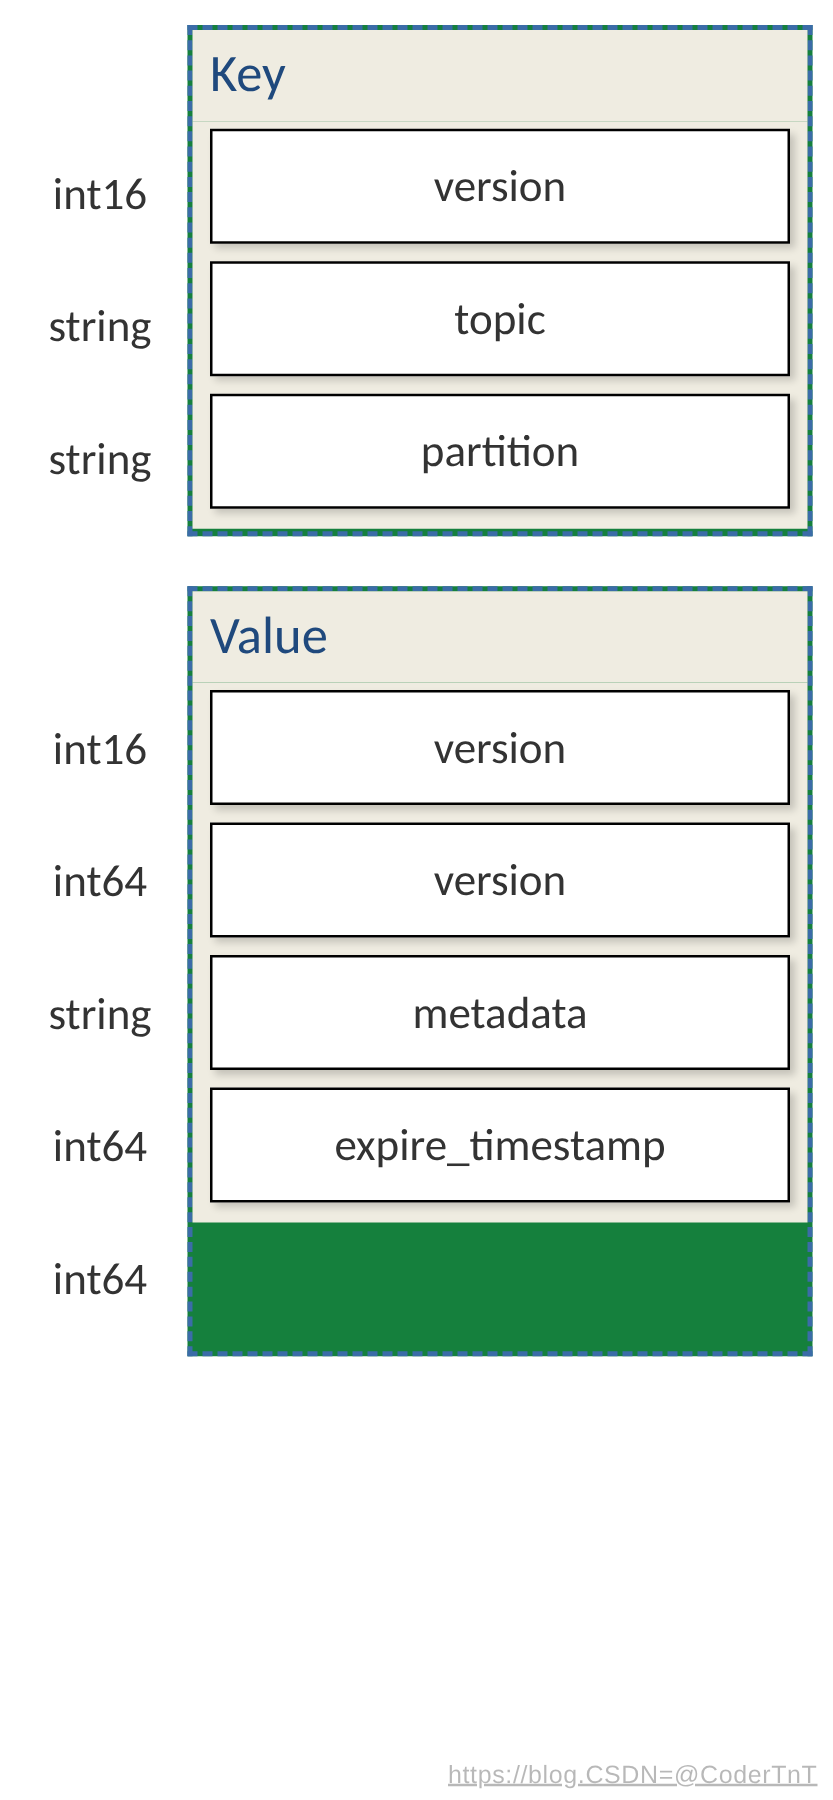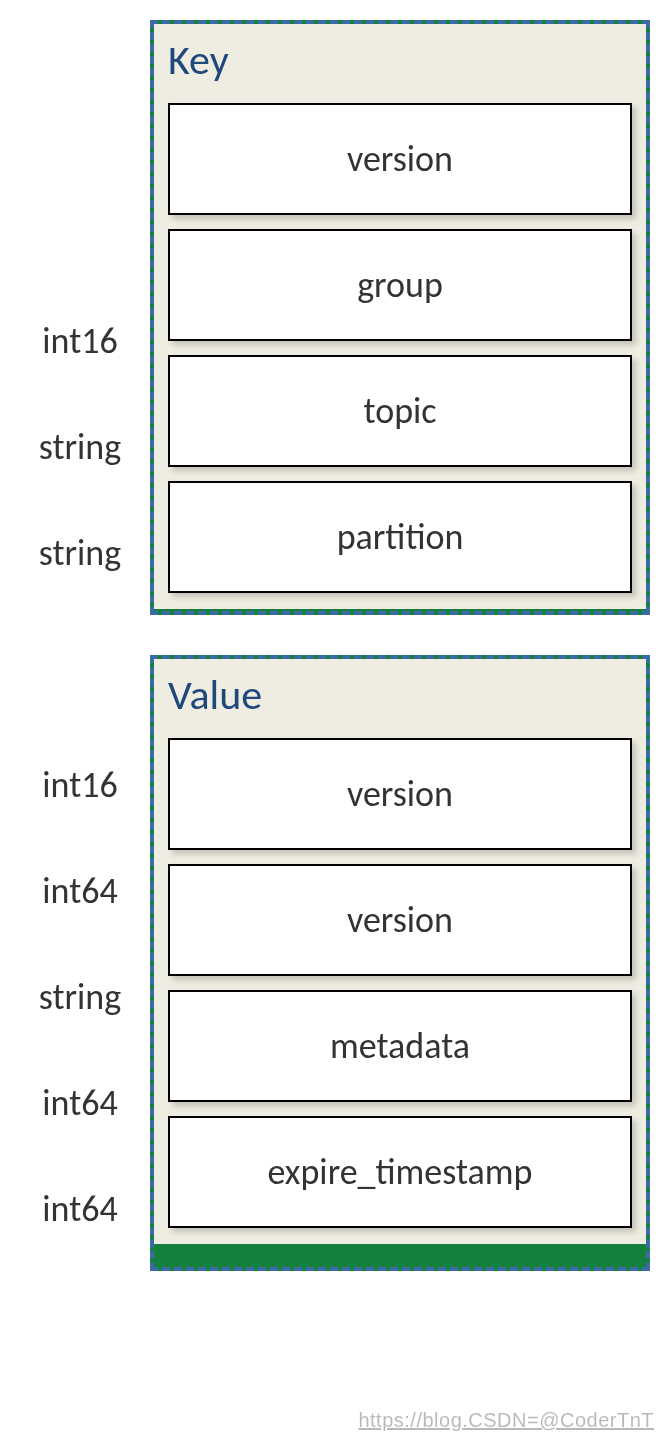--- a/index.html
+++ b/index.html
@@ -34,21 +34,21 @@
       margin: 0 -14px -14px -14px;
       padding: 6px 14px 16px 14px;
     }
     .field-box {
       background: #ffffff;
       border: 2px solid #000000;
       box-shadow: 4px 4px 6px rgba(0,0,0,0.18);
       text-align: center;
       font-size: 36px;
       color: #333333;
-      height: 112px;
+      height: 92px;
       display: flex;
       align-items: center;
       justify-content: center;
       margin-bottom: 14px;
     }
     .field-box:last-child {
       margin-bottom: 0;
     }
     .spacer-block {
       height: 40px;
@@ -101,21 +101,20 @@
 <div class="section">
   <div class="types-col types-offset-key">
     <div class="type-cell">int16</div>
     <div class="type-cell">string</div>
     <div class="type-cell">string</div>
   </div>
   <div class="panel">
     <div class="panel-title">Key</div>
     <div class="panel-body">
       <div class="field-box">version</div>
-      <div class="field-box">group</div>
       <div class="field-box">topic</div>
       <div class="field-box">partition</div>
     </div>
   </div>
 </div>
 
 <div class="spacer-block"></div>
 
 <div class="section">
   <div class="types-col types-offset-value">

